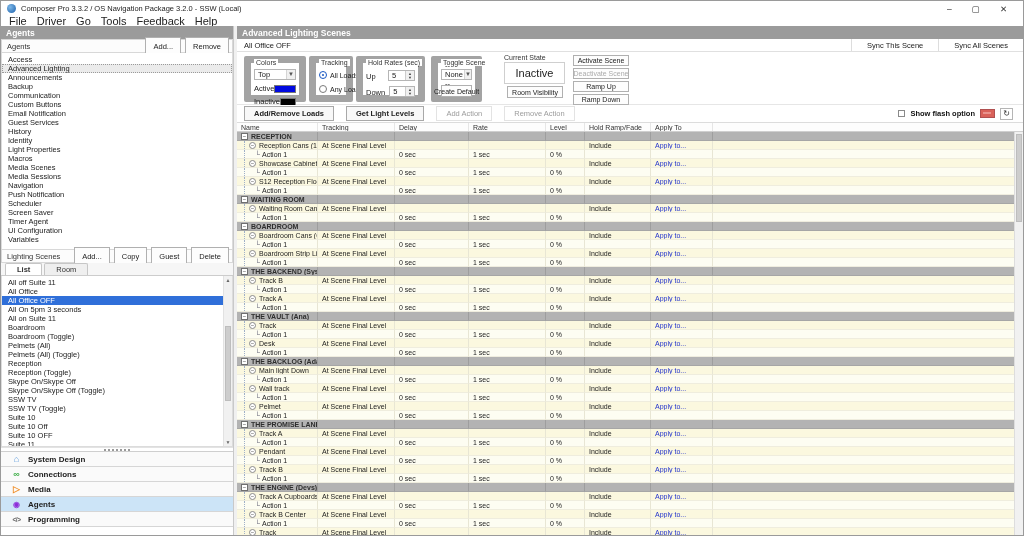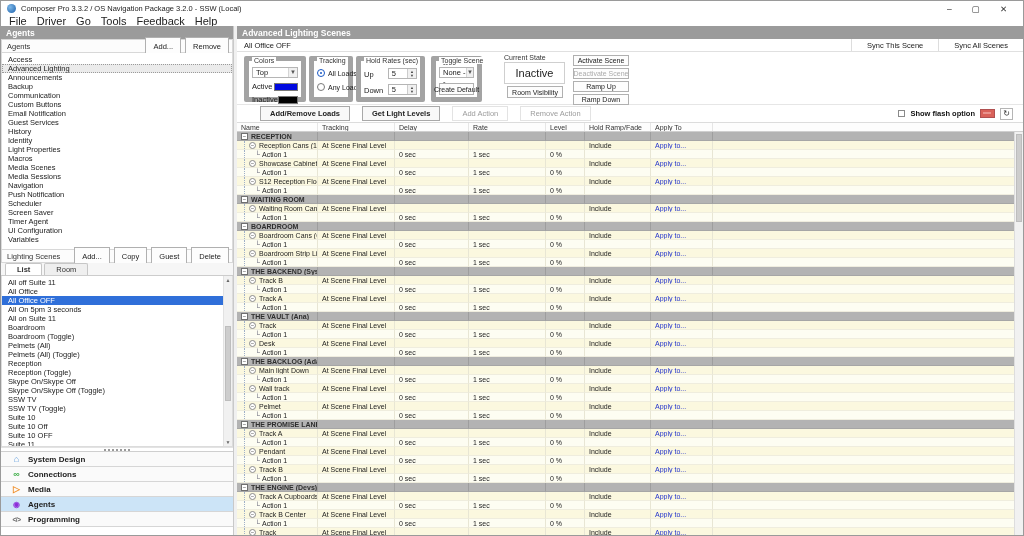--- a/index.html
+++ b/index.html
@@ -49,21 +49,21 @@
   .icon-agents { color:#8e2fd9; font-size:8px; }
   .icon-code { color:#666; font-size:6.5px; font-weight:bold; letter-spacing:-0.5px; }
 
   
   .main { flex:1; min-width:0; display:flex; flex-direction:column; background:#fff; border-left:3px solid #f0f0f0; }
   .scene-row { height:13px; flex:none; display:flex; align-items:center; border-bottom:1px solid #e0e0e0; padding-left:7px; font-size:7.5px; background:#fff; }
   .sync-btns { margin-left:auto; display:flex; height:100%; }
   .sync-btn { border-left:1px solid #ddd; padding:0 15px; display:flex; align-items:center; color:#222; white-space:nowrap; }
 
   .controls { height:53px; flex:none; position:relative; background:#fff; border-bottom:1px solid #e6e6e6; font-size:7.5px; }
-  .fs { position:absolute; border:5px solid #a3a3a3; border-radius:2px; padding:2px 3px 2px; }
+  .fs { position:absolute; border:7px solid #a3a3a3; border-radius:2px; padding:2px 3px 2px; }
   .fs .legend { position:absolute; top:-4px; left:3px; background:#fff; padding:0 2px; font-size:7px; color:#333; white-space:nowrap; }
   #fs-colors { left:7px; top:4px; width:62px; height:46px; }
   #fs-tracking { left:72px; top:4px; width:44px; height:46px; }
   #fs-hold { left:119px; top:4px; width:69px; height:46px; }
   #fs-toggle { left:194px; top:4px; width:51px; height:46px; }
   .dd { border:1px solid #b5b5b5; background:#fff; height:11px; display:flex; align-items:center; padding-left:3px; margin-top:4px; }
   .dd .chev { margin-left:auto; width:9px; text-align:center; color:#555; background:#f0f0f0; border-left:1px solid #d5d5d5; height:100%; line-height:9px; font-size:6px; }
   .crow { display:flex; align-items:center; margin-top:4px; }
   .crow .clbl { width:26px; color:#222; }
   .swatch { width:28px; height:8px; border:1px solid #777; }
@@ -79,21 +79,21 @@
   .small-btn { border:1px solid #b0b0b0; background:#fdfdfd; height:12px; display:flex; align-items:center; justify-content:center; font-size:7px; color:#222; white-space:nowrap; }
   #create-default { margin-top:5px; }
   .cs-area { position:absolute; left:267px; top:2px; width:61px; }
   .cs-label { font-size:7px; color:#333; }
   .cs-box { margin-top:1px; height:22px; border:1px solid #cfcfcf; background:#fff; display:flex; align-items:center; justify-content:center; font-size:11px; color:#222; }
   #room-visibility { position:absolute; left:270px; top:34px; width:56px; }
   .right-btns { position:absolute; left:336px; top:3px; width:56px; display:flex; flex-direction:column; gap:2px; }
   .rbtn { height:11px; border:1px solid #b0b0b0; background:#fdfdfd; font-size:7px; display:flex; align-items:center; justify-content:center; white-space:nowrap; color:#222; }
   .rbtn.disabled { color:#ababab; }
 
-  .actions-bar { height:18px; flex:none; display:flex; align-items:center; gap:12px; padding-left:23px; border-bottom:1px solid #dcdcdc; background:#fff; position:relative; }
+  .actions-bar { height:18px; flex:none; display:flex; align-items:center; gap:12px; padding-left:7px; border-bottom:1px solid #dcdcdc; background:#fff; position:relative; }
   .abtn { border:1px solid #a8a8a8; background:#f8f8f8; font-weight:bold; font-size:7.5px; padding:2px 9px; color:#222; white-space:nowrap; }
   .abtn.flat { border-color:#e3e3e3; background:transparent; color:#9c9c9c; font-weight:normal; }
   .flash-cluster { position:absolute; right:10px; display:flex; align-items:center; gap:5px; }
   .checkbox { width:7px; height:7px; border:1px solid #8a8a8a; background:#fff; flex:none; }
   .flash-label { font-weight:bold; font-size:7.5px; color:#111; }
   .flash-swatch { width:15px; height:9px; border:1px solid #b05050; background:#d9625a; position:relative; }
   .flash-swatch::after { content:""; position:absolute; left:2px; top:2px; width:8px; height:2px; background:#e9938d; }
   .refresh-btn { width:13px; height:12px; border:1px solid #b5b5b5; background:#fff; display:flex; align-items:center; justify-content:center; font-size:8px; color:#333; }
 
   .table-head { height:9px; flex:none; display:flex; background:#fdfdfd; border-bottom:1px solid #cfcfcf; font-size:7px; color:#333; }

